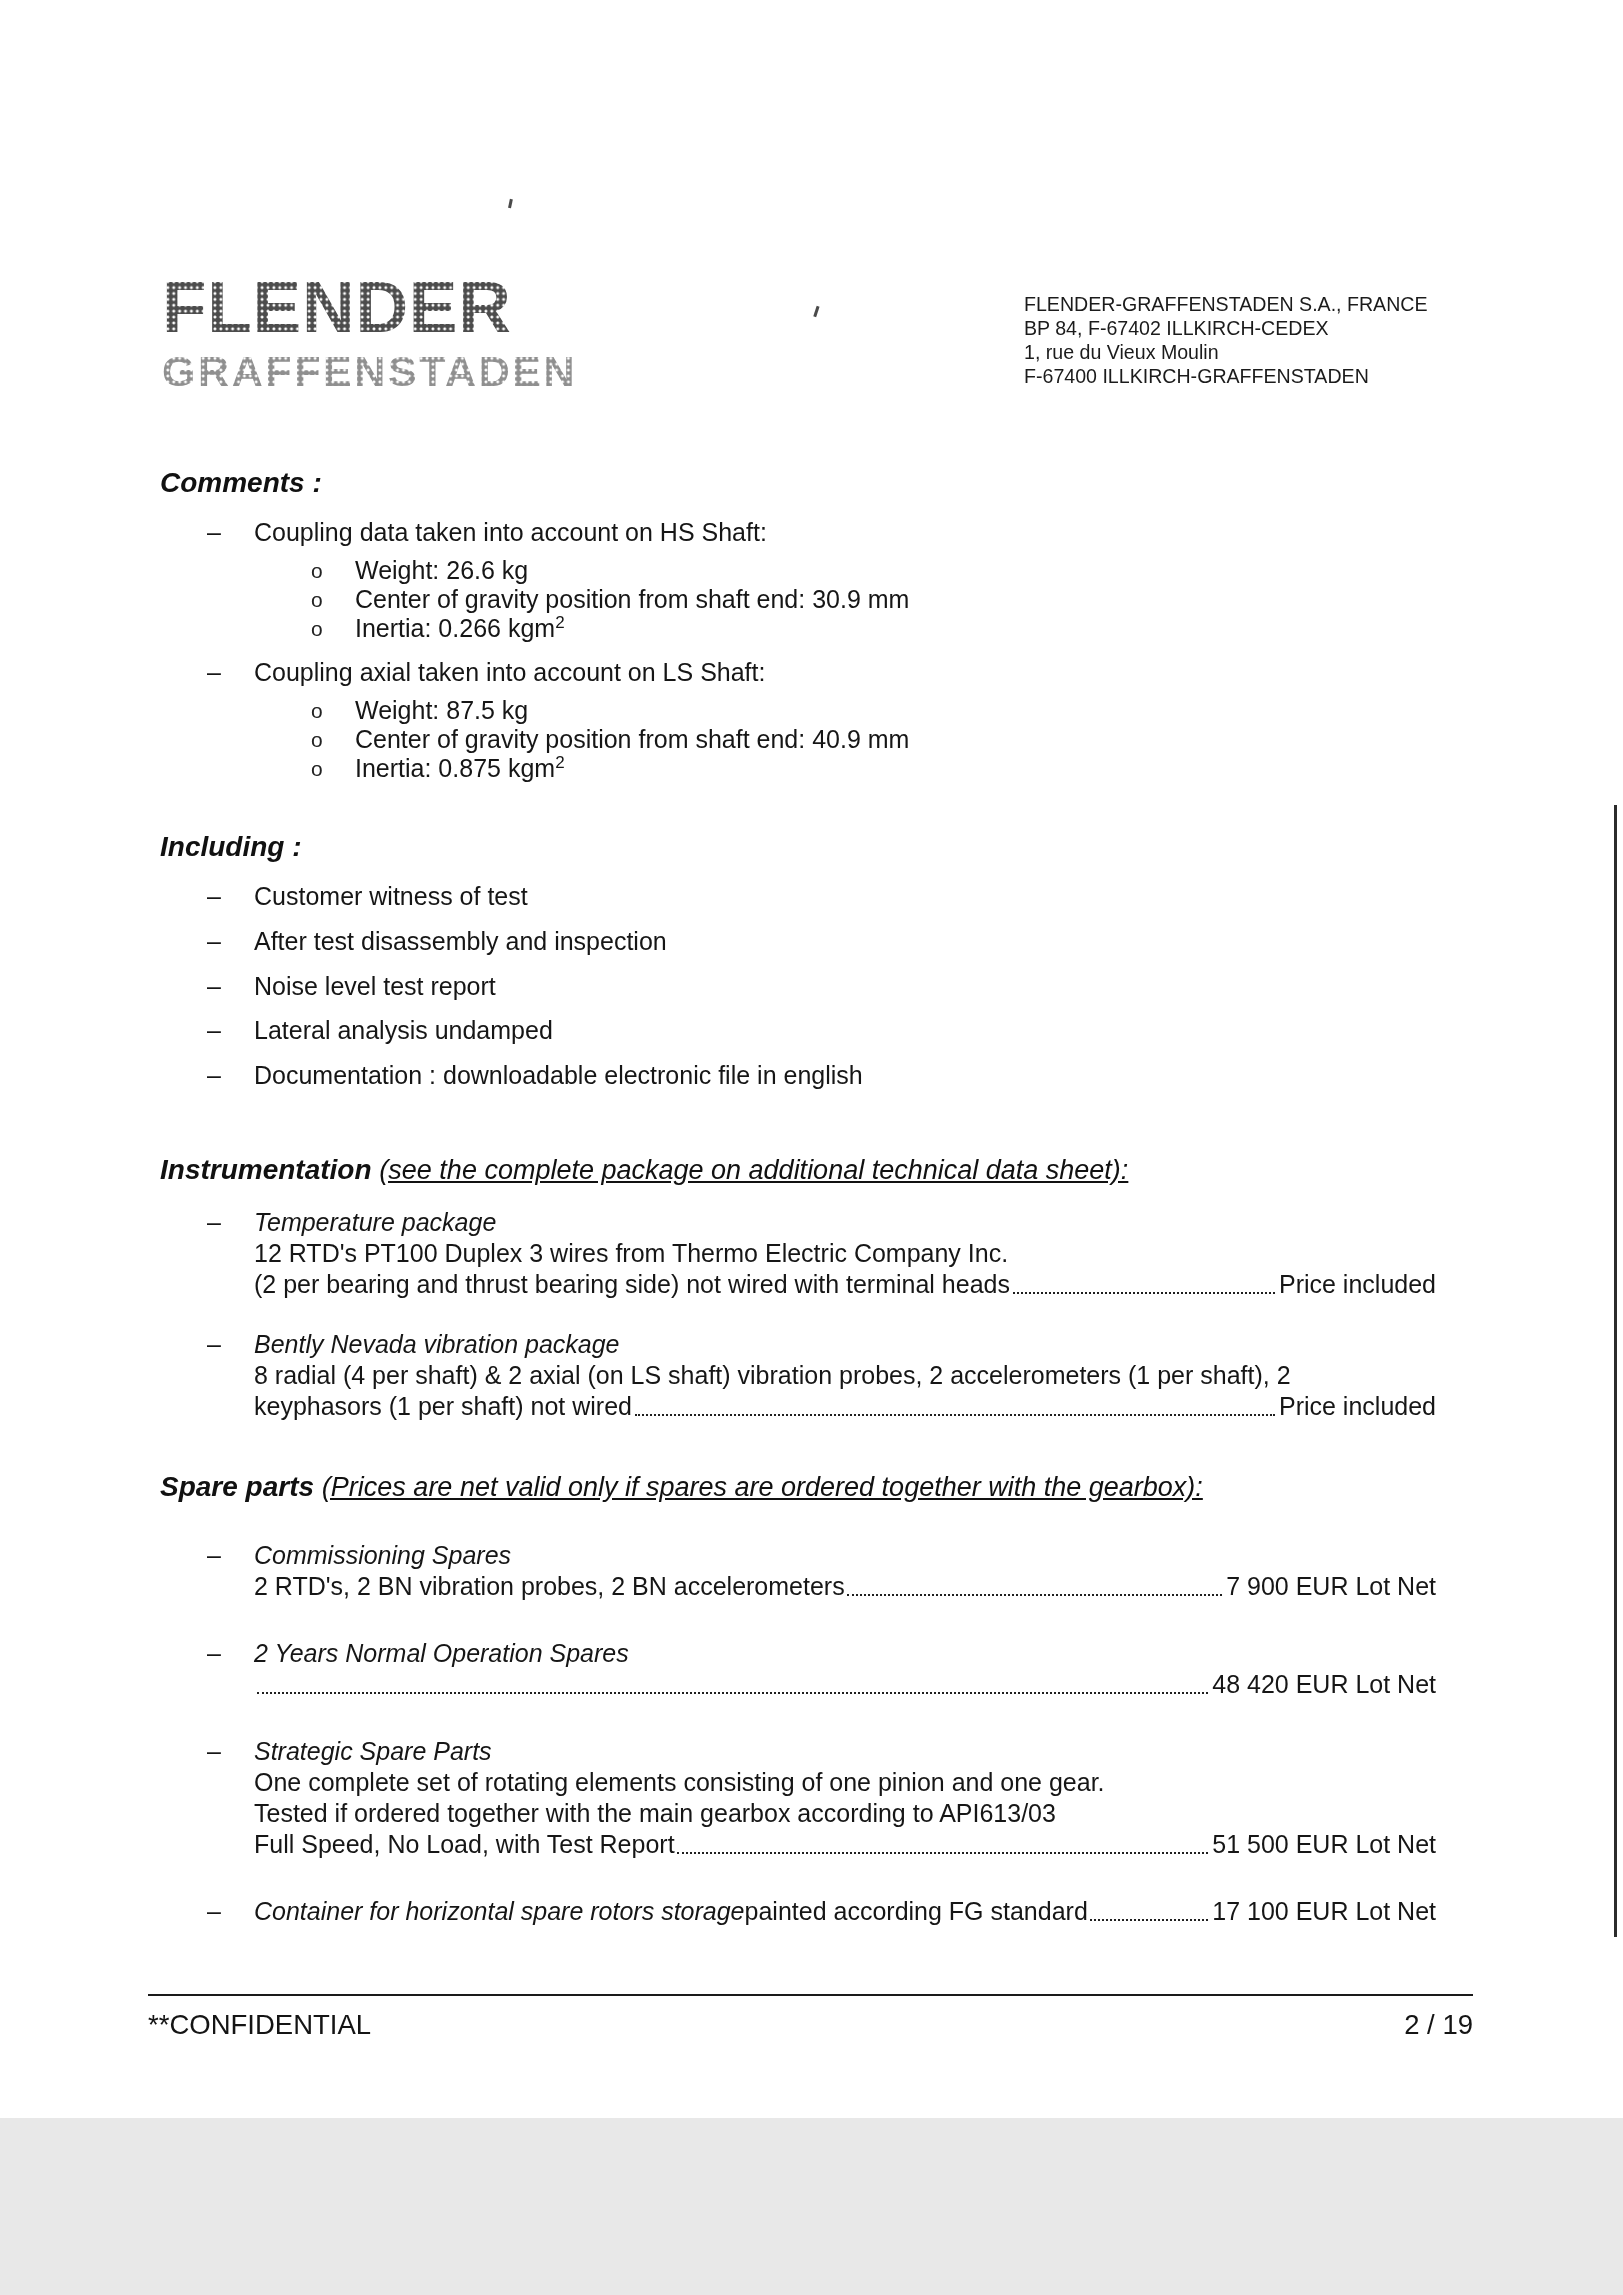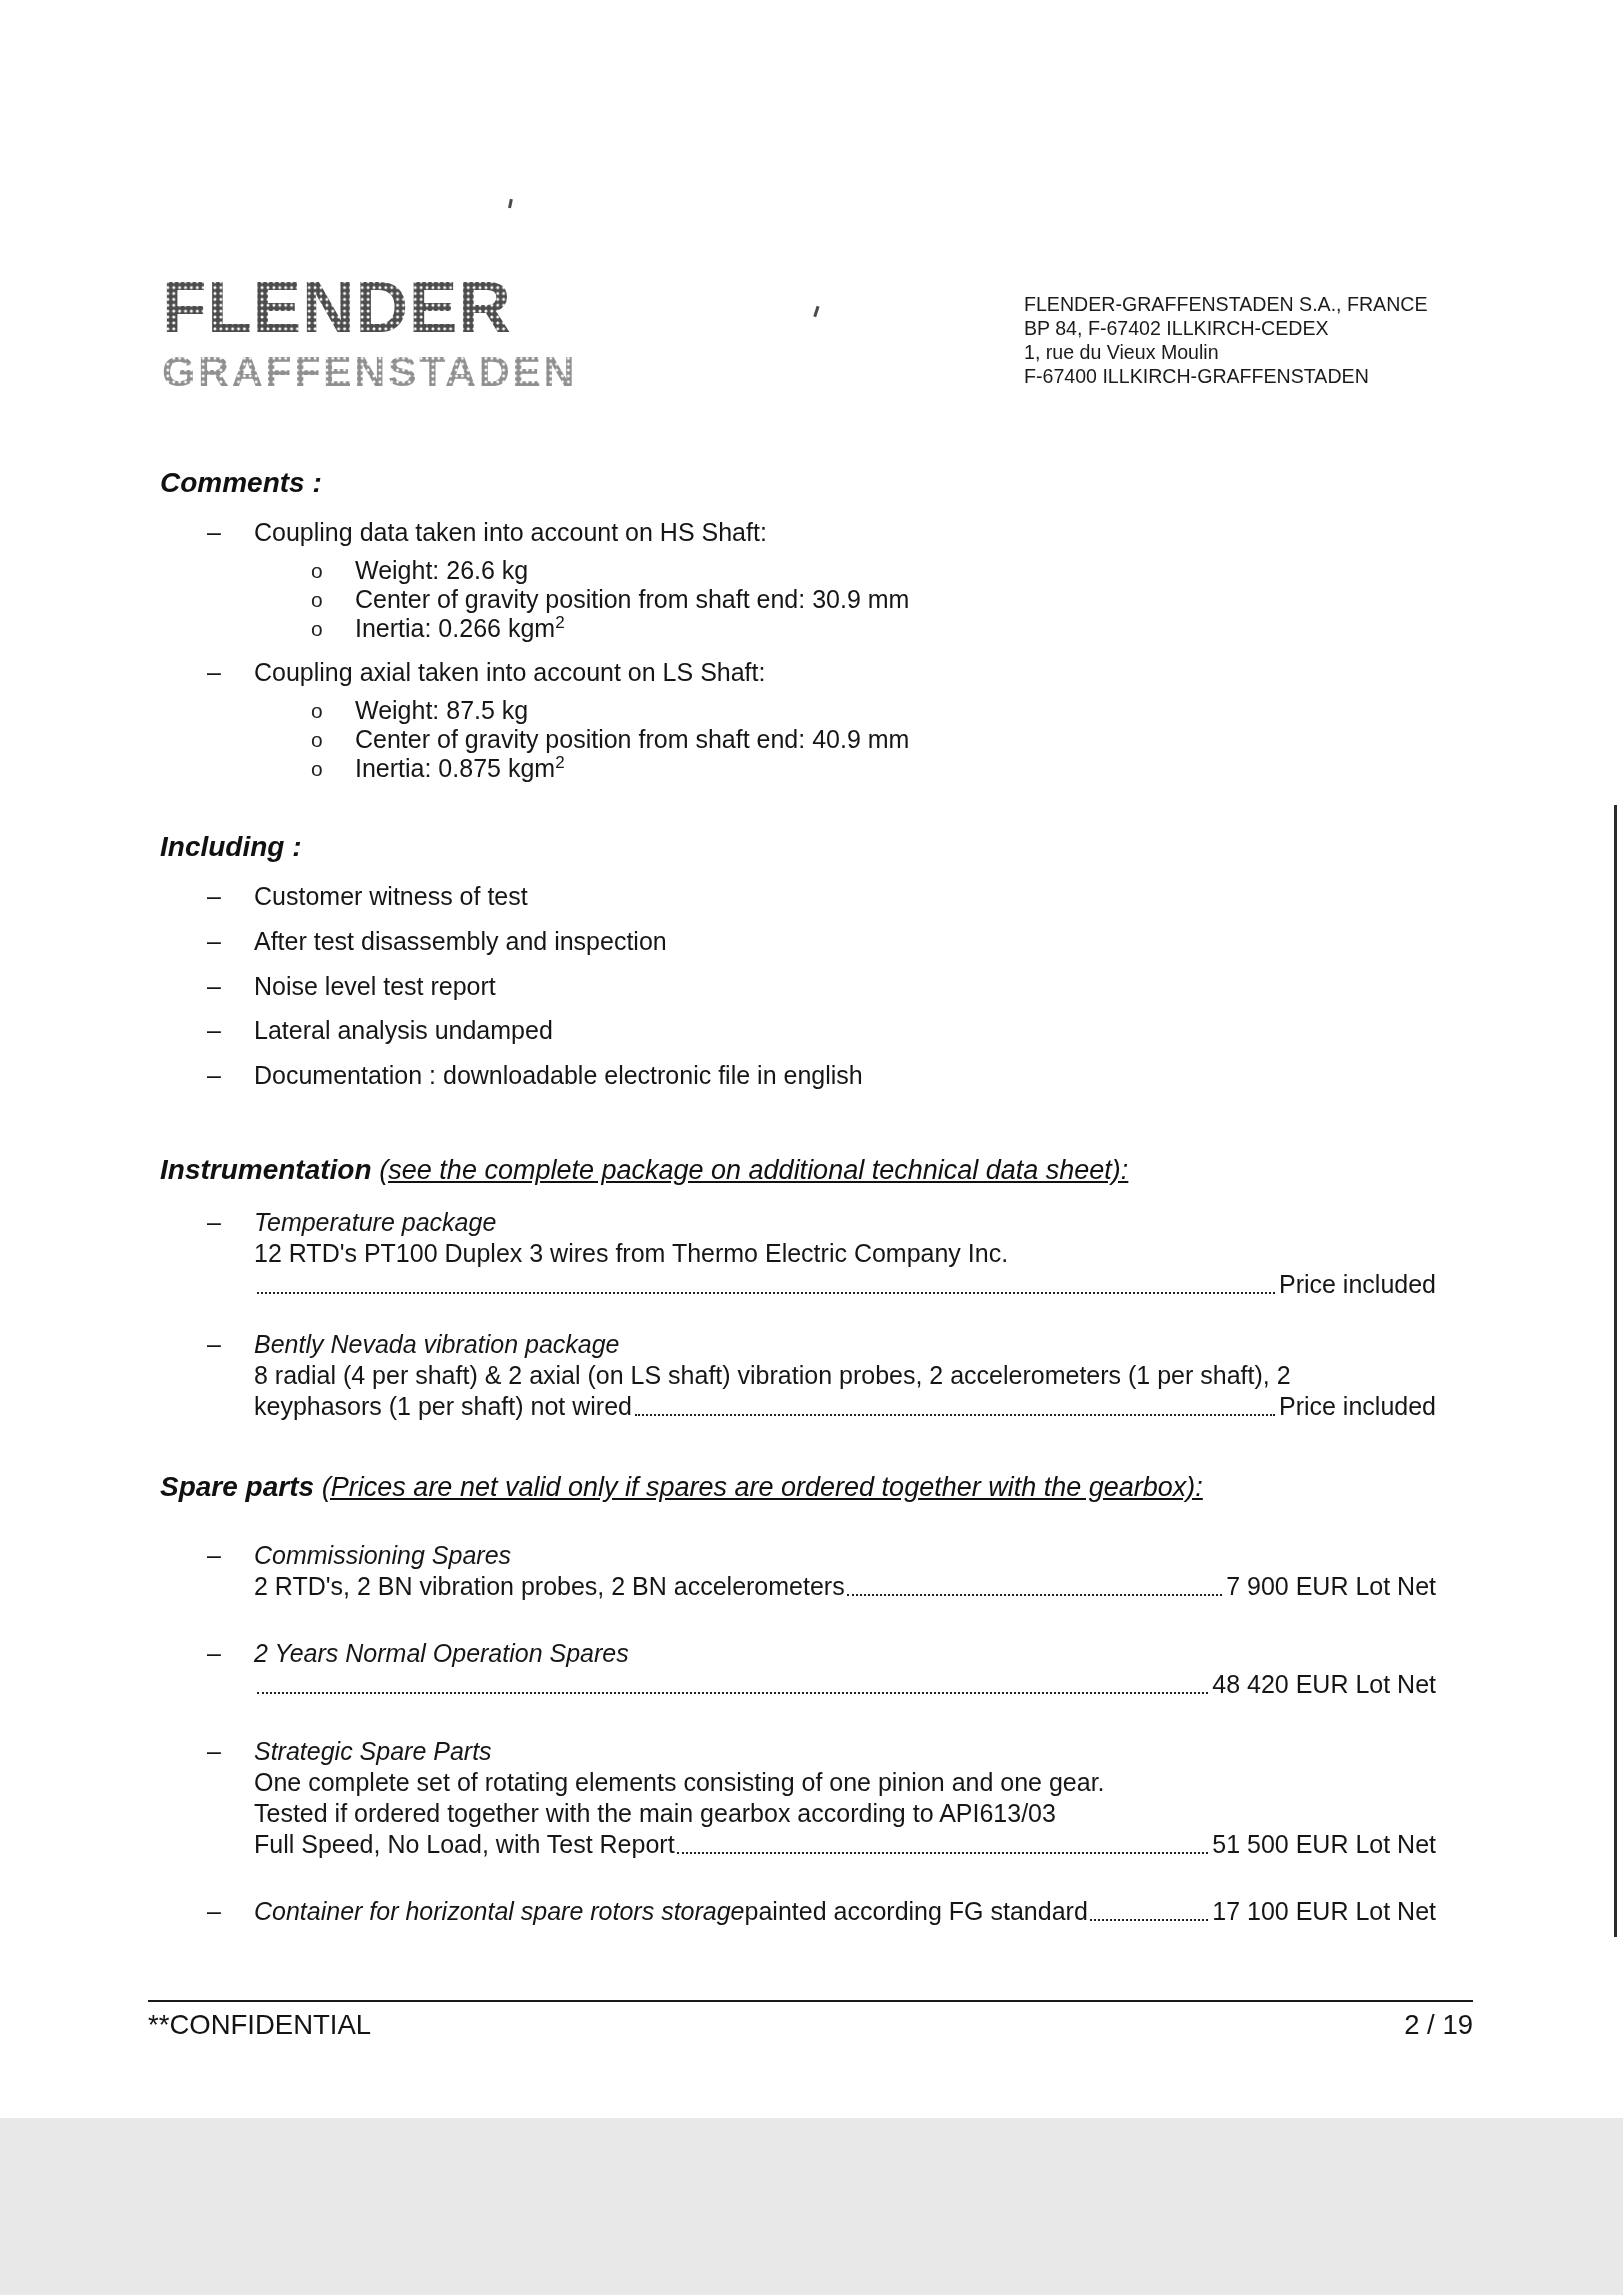--- a/index.html
+++ b/index.html
@@ -67,21 +67,21 @@
   .mt-sec-including { margin-top:47px; }
   .mt-sec-instr { margin-top:62px; }
   .mt-sec-spare { margin-top:48px; }
   .mt-item-30 { margin-top:19.6px; }
   .mt-item-45 { margin-top:29px; }
   .mt-item-55 { margin-top:36px; }
 
   
   .footer {
     position:absolute; left:148px; right:150px; bottom:77px;
-    border-top:2px solid #1a1a1a; padding-top:7px;
+    border-top:2px solid #1a1a1a; padding-top:13px;
     display:flex; justify-content:space-between;
     font-size:27.5px; color:#141414;
   }
 
   
   .scan-line { position:absolute; right:6.5px; top:805px; width:2.6px; height:1132px; background:#2b2b2b; }
   .mark { position:absolute; background:#4a4a4a; }
   .mark-1 { left:509px; top:199px; width:2.6px; height:8.5px; transform:rotate(12deg); }
   .mark-2 { left:815px; top:306px; width:2.6px; height:10.5px; transform:rotate(18deg); }
   .mark-3 { left:298px; top:2280px; width:2.6px; height:8.5px; transform:rotate(10deg); }
@@ -174,20 +174,21 @@
     </div>
 
     <h2 class="section-heading mt-sec-instr"><span>Instrumentation</span> <span class="heading-note">(see the complete package on additional technical data sheet):</span></h2>
 
     <div class="li mt-item-30">
       <span class="dash">–</span>
       <div class="li-body">
         <div class="item-title">Temperature package</div>
         <div>12 RTD's PT100 Duplex 3 wires from Thermo Electric Company Inc.</div>
         <div class="leader">
+          <span class="ltext">(2 per bearing and thrust bearing side) not wired with terminal heads</span>
           <span class="dots"></span>
           <span class="price">Price included</span>
         </div>
       </div>
     </div>
 
     <div class="li mt-item-45">
       <span class="dash">–</span>
       <div class="li-body">
         <div class="item-title">Bently Nevada  vibration package</div>

